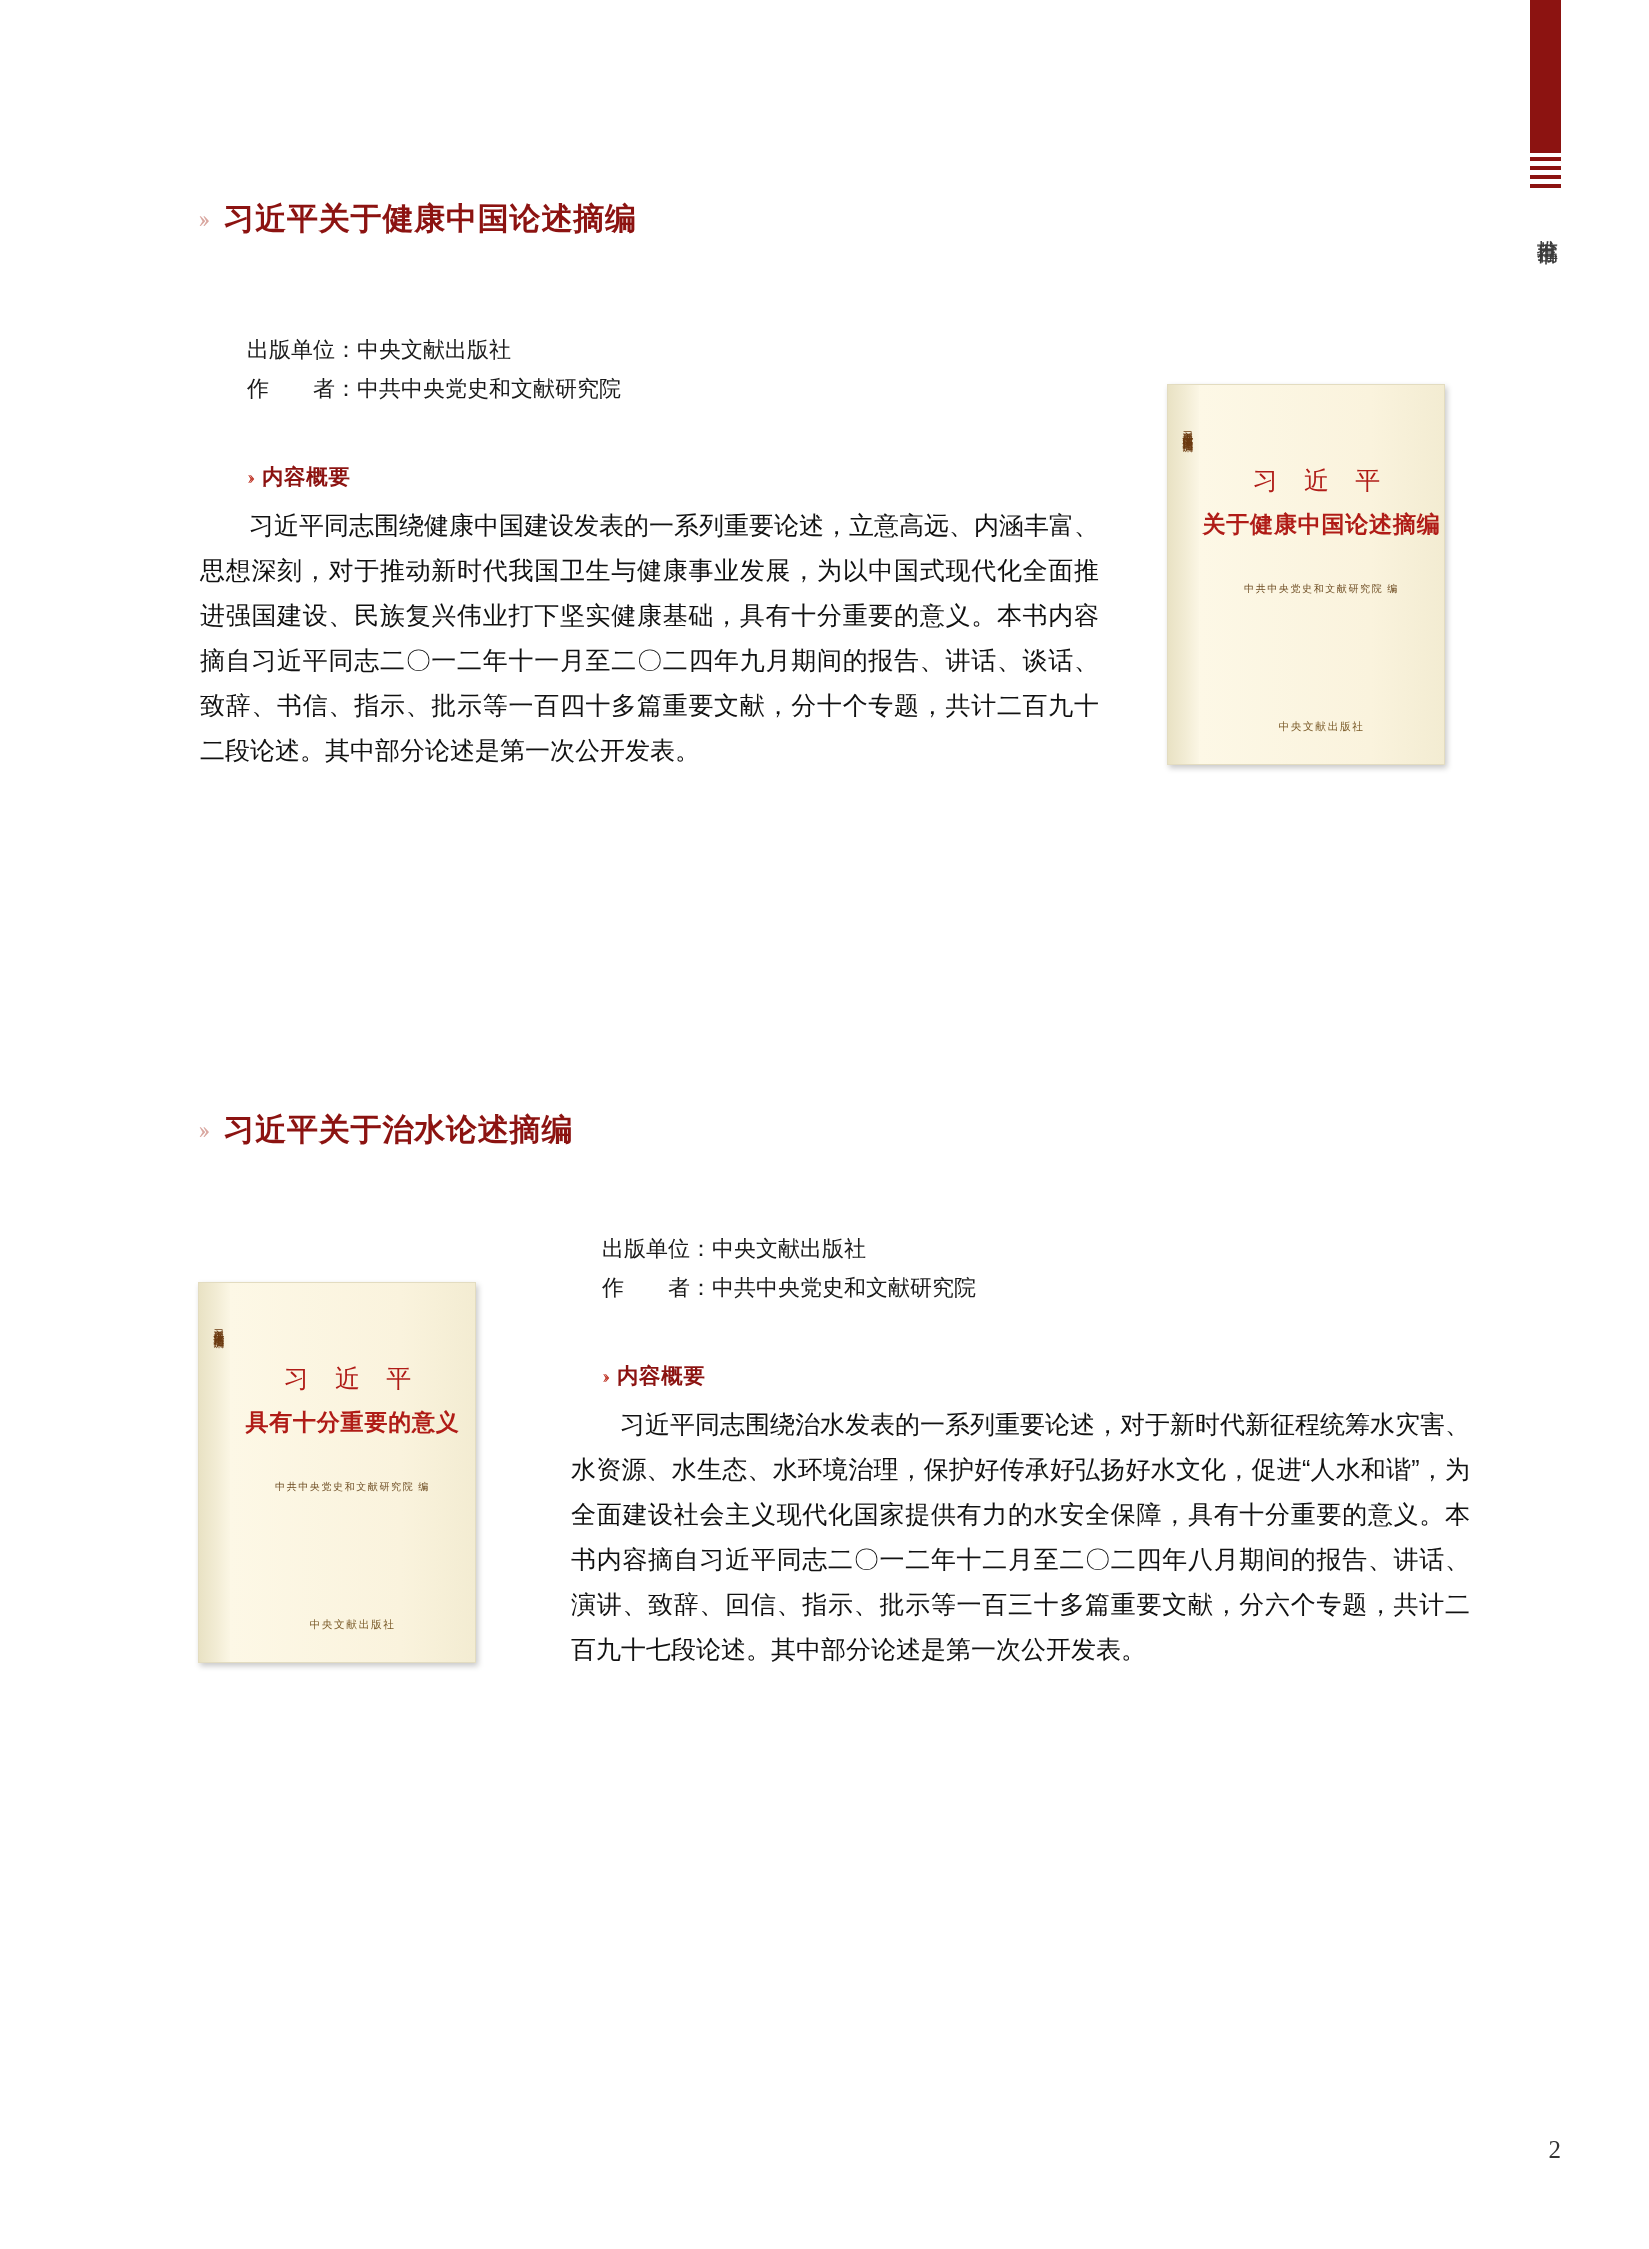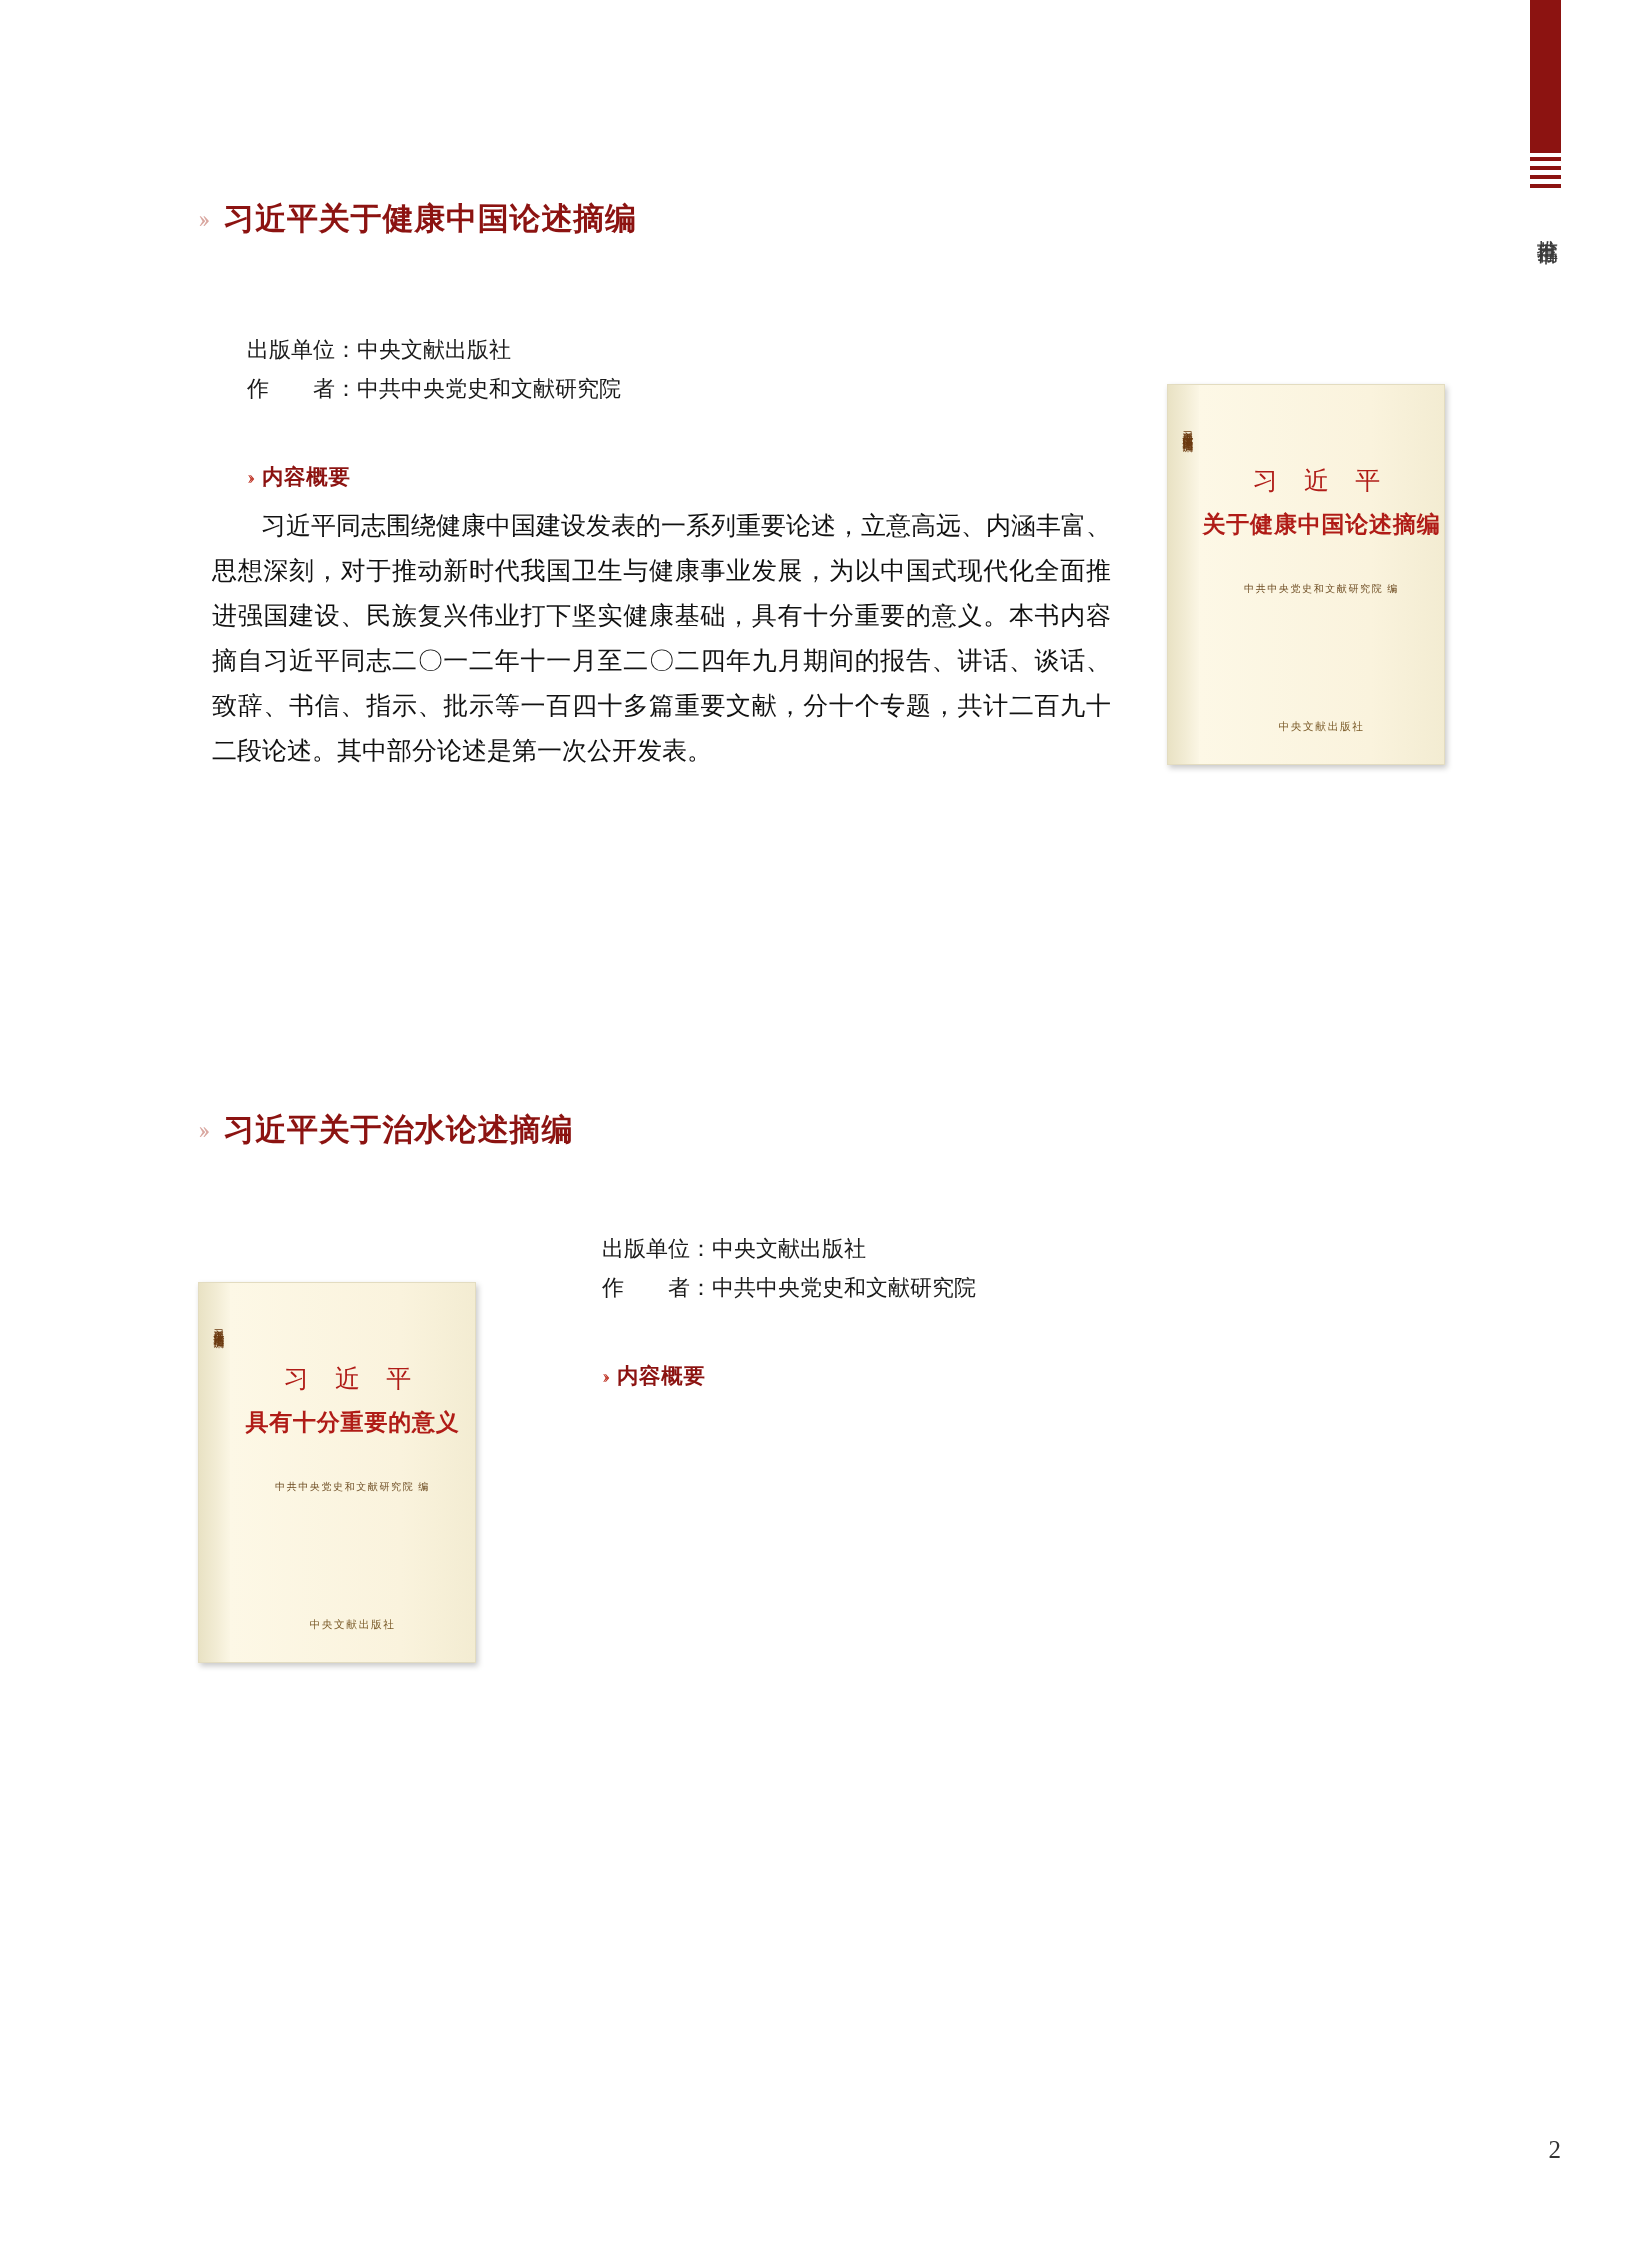--- a/index.html
+++ b/index.html
@@ -245,21 +245,21 @@
   </div>
   <div class="meta" style="left:247px; top:369px;">
     <span class="lbl">作　　者：</span><span>中共中央党史和文献研究院</span>
   </div>
 
   <div class="sub-head" style="left:247px; top:462px;">
     <span class="chev2">››</span>
     <span class="txt2">内容概要</span>
   </div>
 
-  <div class="para" style="left:212px; top:503px; width:899px;">习近平同志围绕健康中国建设发表的一系列重要论述，立意高远、内涵丰富、思想深刻，对于推动新时代我国卫生与健康事业发展，为以中国式现代化全面推进强国建设、民族复兴伟业打下坚实健康基础，具有十分重要的意义。本书内容摘自习近平同志二〇一二年十一月至二〇二四年九月期间的报告、讲话、谈话、致辞、书信、指示、批示等一百四十多篇重要文献，分十个专题，共计二百九十二段论述。其中部分论述是第一次公开发表。</div>
+  <div class="para" style="left:200px; top:503px; width:899px;">习近平同志围绕健康中国建设发表的一系列重要论述，立意高远、内涵丰富、思想深刻，对于推动新时代我国卫生与健康事业发展，为以中国式现代化全面推进强国建设、民族复兴伟业打下坚实健康基础，具有十分重要的意义。本书内容摘自习近平同志二〇一二年十一月至二〇二四年九月期间的报告、讲话、谈话、致辞、书信、指示、批示等一百四十多篇重要文献，分十个专题，共计二百九十二段论述。其中部分论述是第一次公开发表。</div>
 
   <div class="book" id="book-health">
     <div class="spine">
       <div class="spine-text">习近平关于健康中国论述摘编</div>
     </div>
     <div class="face">
       <div class="t1">习 近 平</div>
       <div class="t2">关于健康中国论述摘编</div>
       <div class="t3">中共中央党史和文献研究院 编</div>
       <div class="pub">中央文献出版社</div>
@@ -276,20 +276,21 @@
   </div>
   <div class="meta" style="left:602px; top:1268px;">
     <span class="lbl">作　　者：</span><span>中共中央党史和文献研究院</span>
   </div>
 
   <div class="sub-head" style="left:602px; top:1361px;">
     <span class="chev2">››</span>
     <span class="txt2">内容概要</span>
   </div>
 
+  <div class="para" style="left:571px; top:1402px; width:899px;">习近平同志围绕治水发表的一系列重要论述，对于新时代新征程统筹水灾害、水资源、水生态、水环境治理，保护好传承好弘扬好水文化，促进“人水和谐”，为全面建设社会主义现代化国家提供有力的水安全保障，具有十分重要的意义。本书内容摘自习近平同志二〇一二年十二月至二〇二四年八月期间的报告、讲话、演讲、致辞、回信、指示、批示等一百三十多篇重要文献，分六个专题，共计二百九十七段论述。其中部分论述是第一次公开发表。</div>
 
   <div class="book" id="book-water">
     <div class="spine">
       <div class="spine-text">习近平关于治水论述摘编</div>
     </div>
     <div class="face">
       <div class="t1">习 近 平</div>
       <div class="t2">具有十分重要的意义</div>
       <div class="t3">中共中央党史和文献研究院 编</div>
       <div class="pub">中央文献出版社</div>

